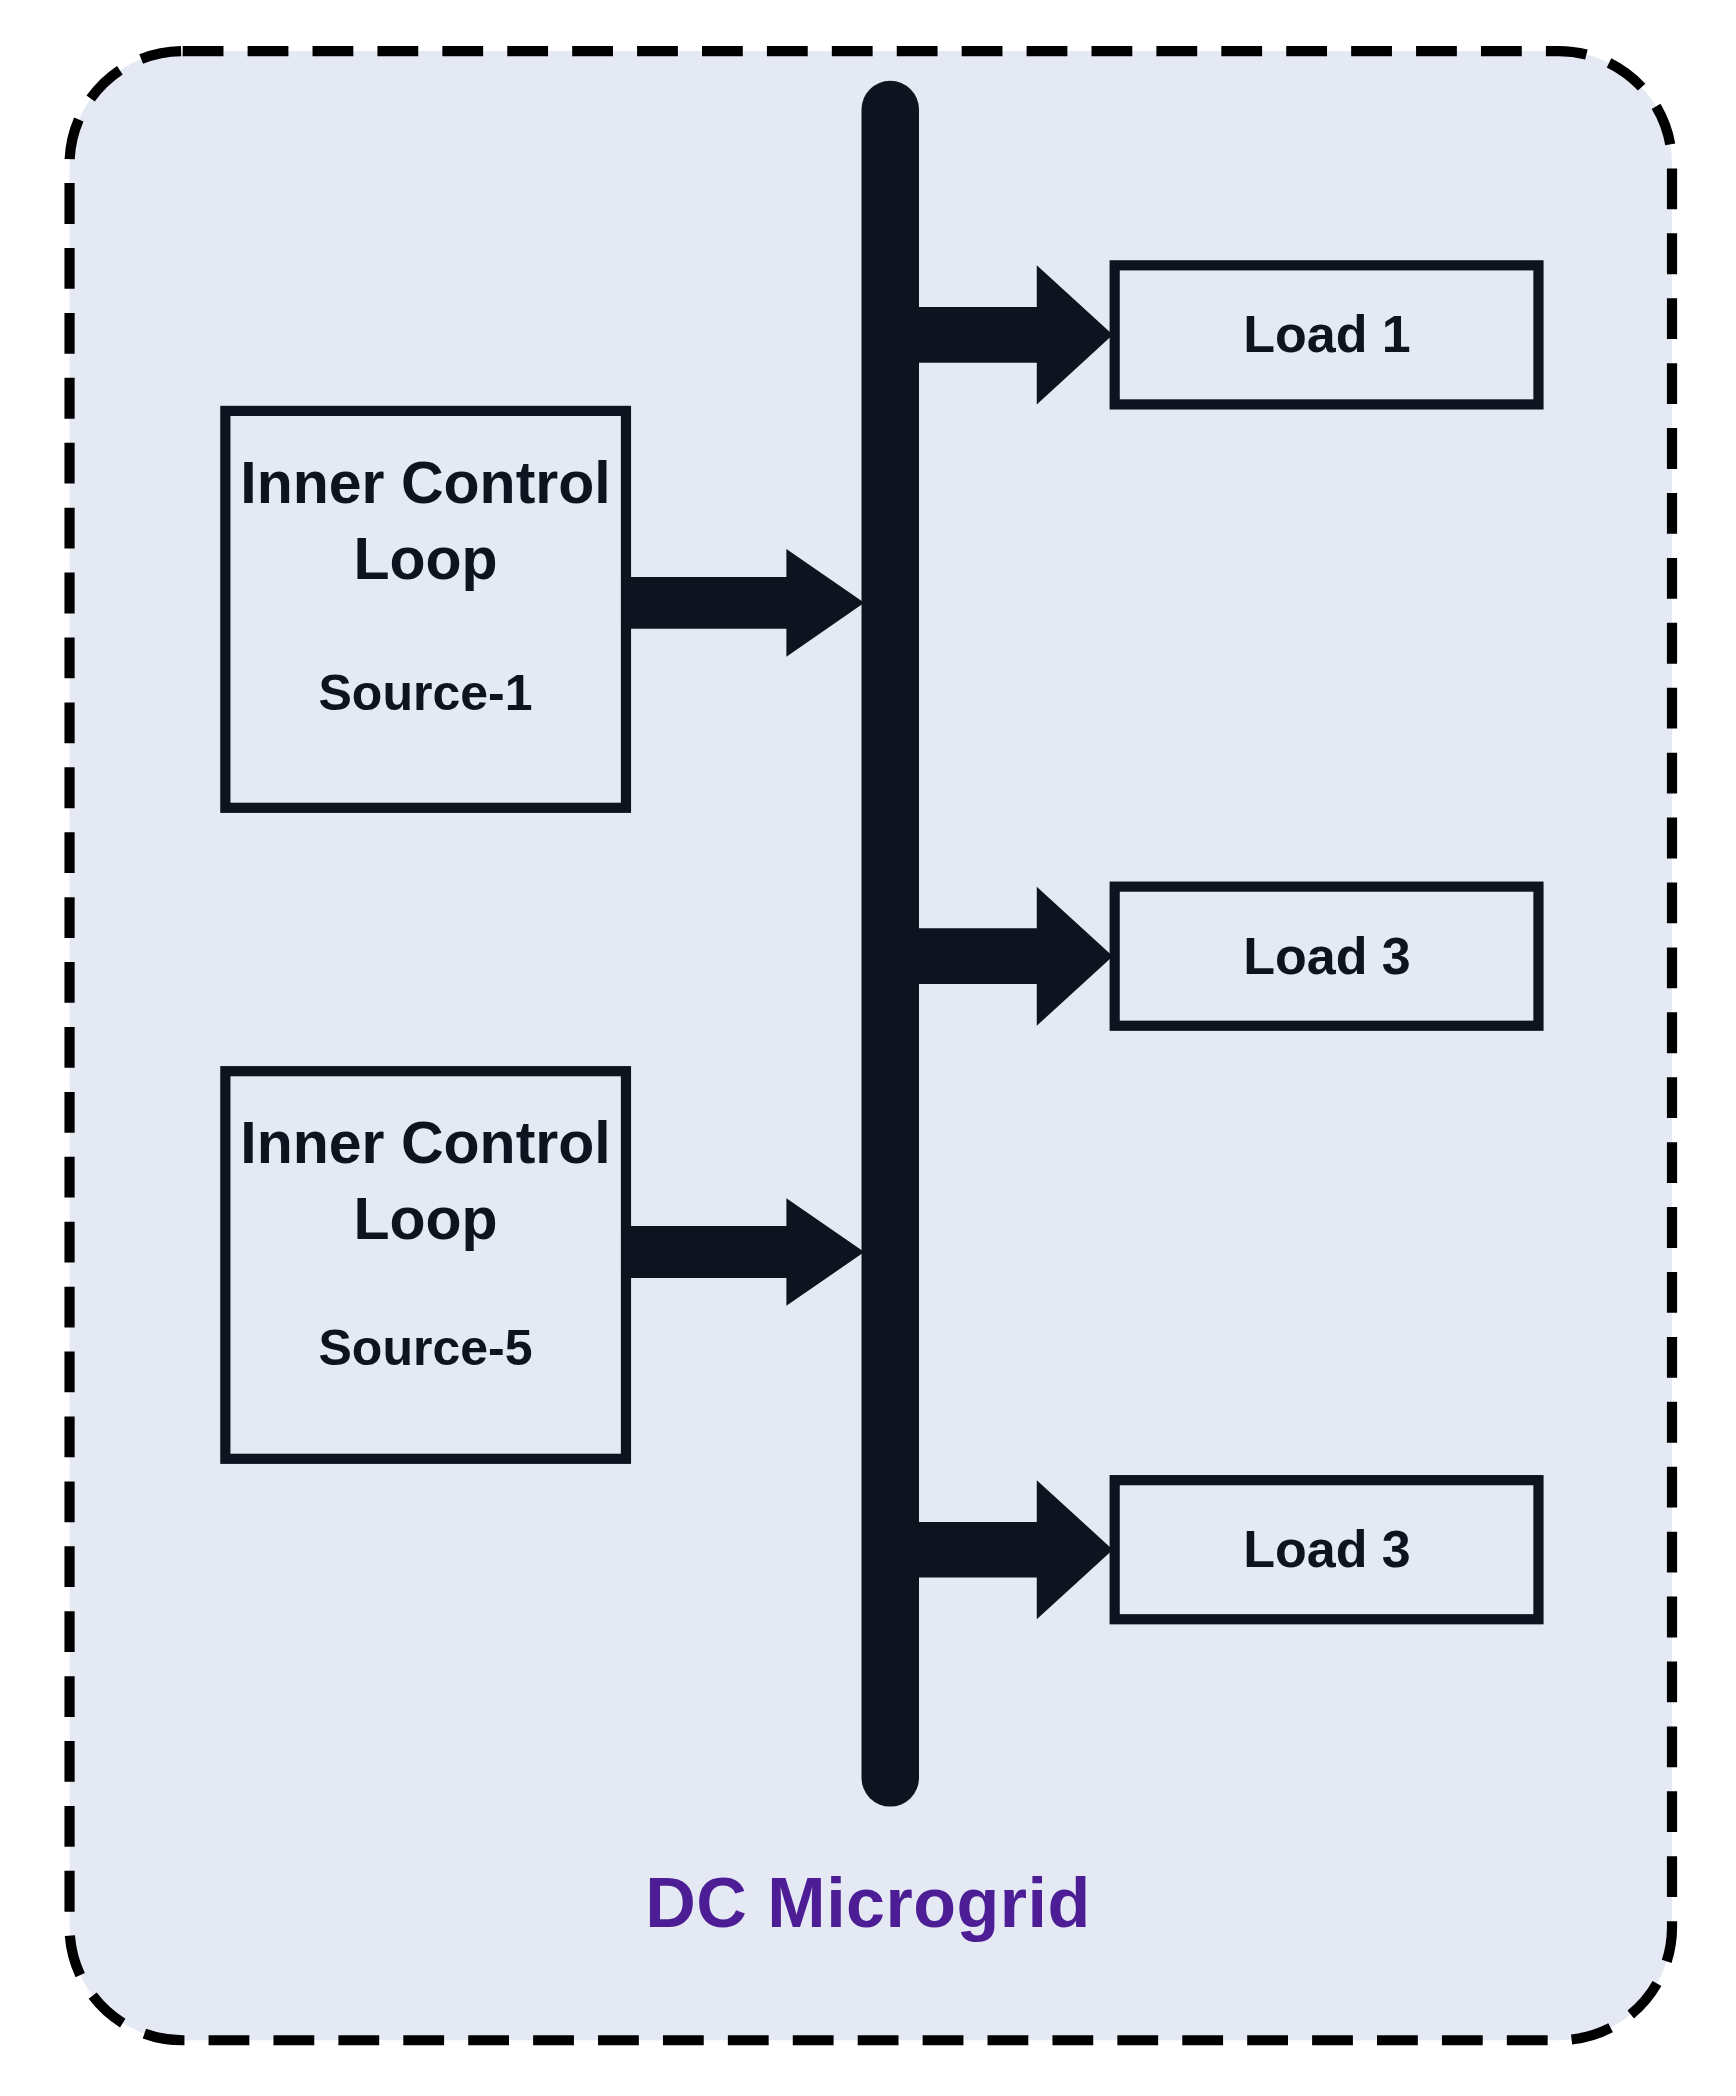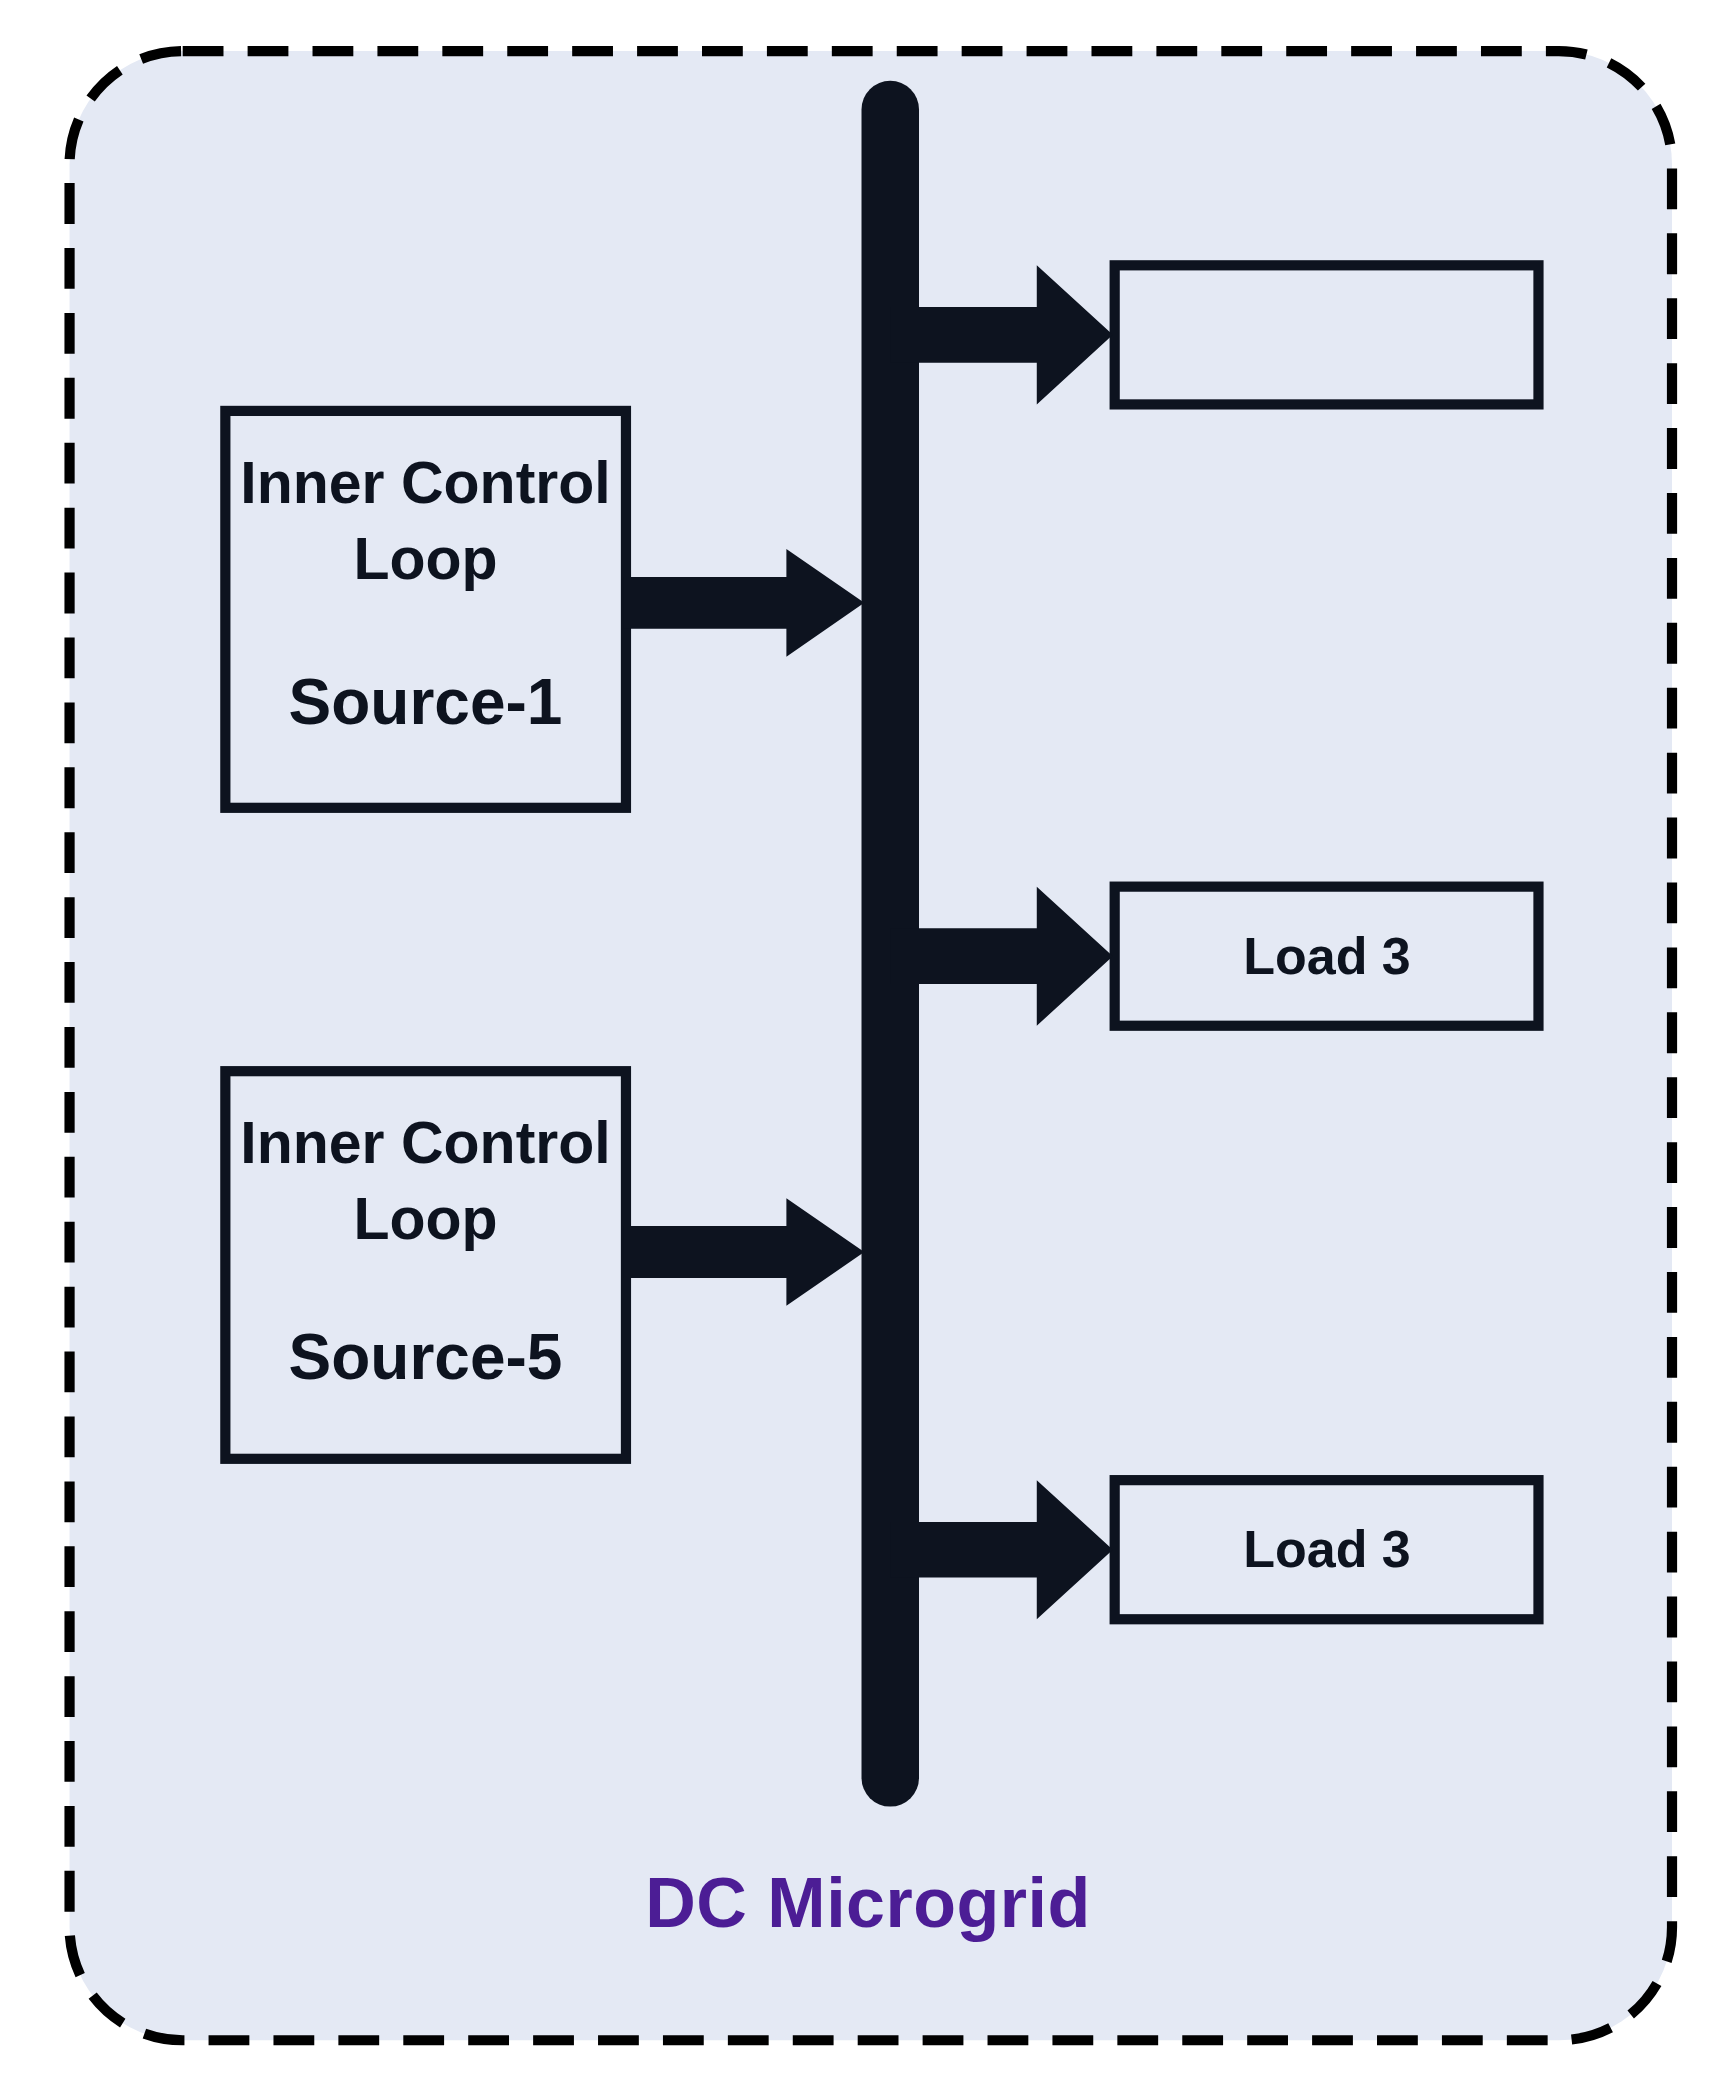--- a/index.html
+++ b/index.html
@@ -46,21 +46,21 @@
     font-size: 59px;
     font-weight: bold;
     color: #0d131f;
     line-height: 1.28;
   }
   .source-bottom-text {
     position: absolute;
     left: 0;
     right: 0;
     text-align: center;
-    font-size: 64px;
+    font-size: 50px;
     font-weight: bold;
     color: #0d131f;
   }
   .load-label {
     font-size: 52px;
     font-weight: bold;
     color: #0d131f;
   }
   .grid-title {
     position: absolute;
@@ -110,20 +110,21 @@
 Loop</div>
     <div class="source-bottom-text" style="top:252px;">Source-1</div>
   </div>
 
   <div class="node-label" style="left:225px; top:1071px; width:401px; height:388px; display:block;">
     <div class="source-top-text" style="top:35px;">Inner Control
 Loop</div>
     <div class="source-bottom-text" style="top:247px;">Source-5</div>
   </div>
 
+  <div class="node-label load-label" style="left:1115px; top:265px; width:424px; height:139px;">Load 1</div>
 
   <div class="node-label load-label" style="left:1115px; top:887px; width:424px; height:139px;">Load 3</div>
 
   <div class="node-label load-label" style="left:1115px; top:1480px; width:424px; height:139px;text-align:right;">Load 3</div>
 
   <div class="grid-title" style="top:1863px;">DC Microgrid</div>
 
 </div>
 
 

